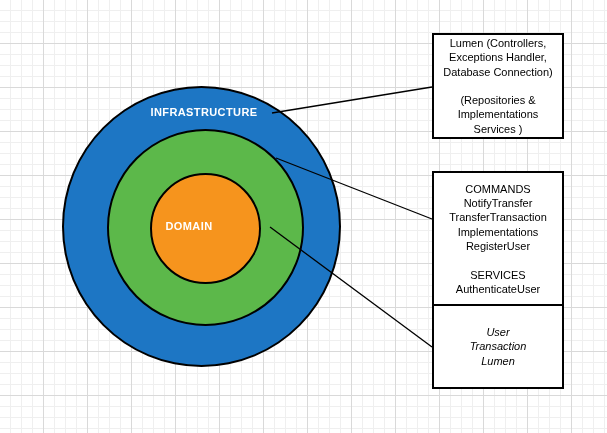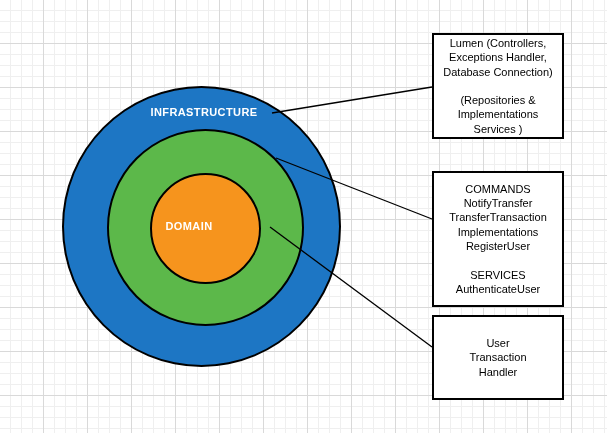--- a/index.html
+++ b/index.html
@@ -54,21 +54,21 @@
     flex-direction:column;
     justify-content:center;
     align-items:center;
     text-align:center;
     font-size:11px;
     line-height:14.3px;
     color:#000000;
   }
   .box-infrastructure { top:33px;  height:106px; }
   .box-application    { top:151px; height:136px;margin-top:20px; }
-  .box-domain         { top:315px; height:85px;  }
+  .box-domain         { top:304px; height:85px;font-style:italic;  }
   .tline { white-space:nowrap; }
 </style>
 </head>
 <body>
 
 <div class="canvas">
 
   <div class="ring ring-infrastructure" style="background-color: rgb(29, 118, 196);"></div>
   <div class="ring ring-application" style="background-color: rgb(92, 184, 74);"></div>
   <div class="ring ring-domain" style="background-color: rgb(246, 148, 29);"></div>
@@ -99,16 +99,16 @@
       <div class="tline">Implementations</div>
       <div class="tline">RegisterUser</div>
       <div class="tline">&nbsp;</div>
       <div class="tline">SERVICES</div>
       <div class="tline">AuthenticateUser</div>
     </div>
 
   <div class="note-box box-domain">
       <div class="tline">User</div>
       <div class="tline">Transaction</div>
-      <div class="tline">Handler</div>
+      <div class="tline">Lumen</div>
     </div>
 
 </div>
 
 </body></html>

